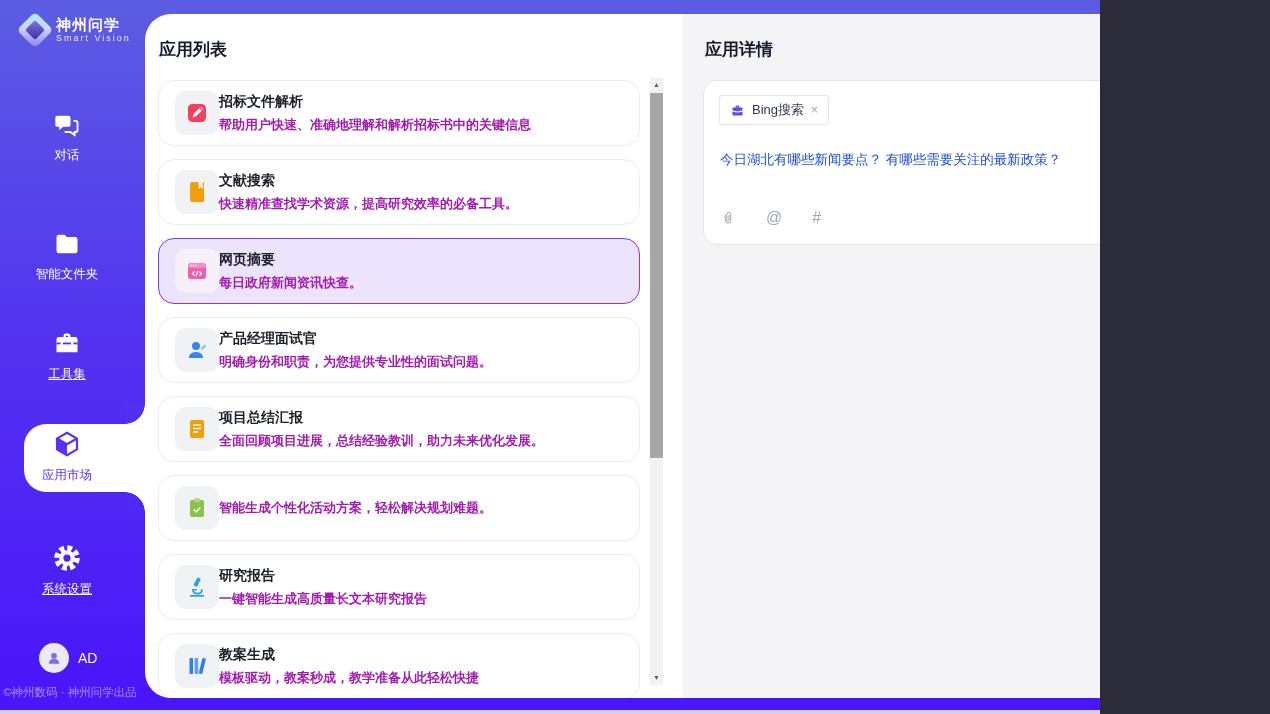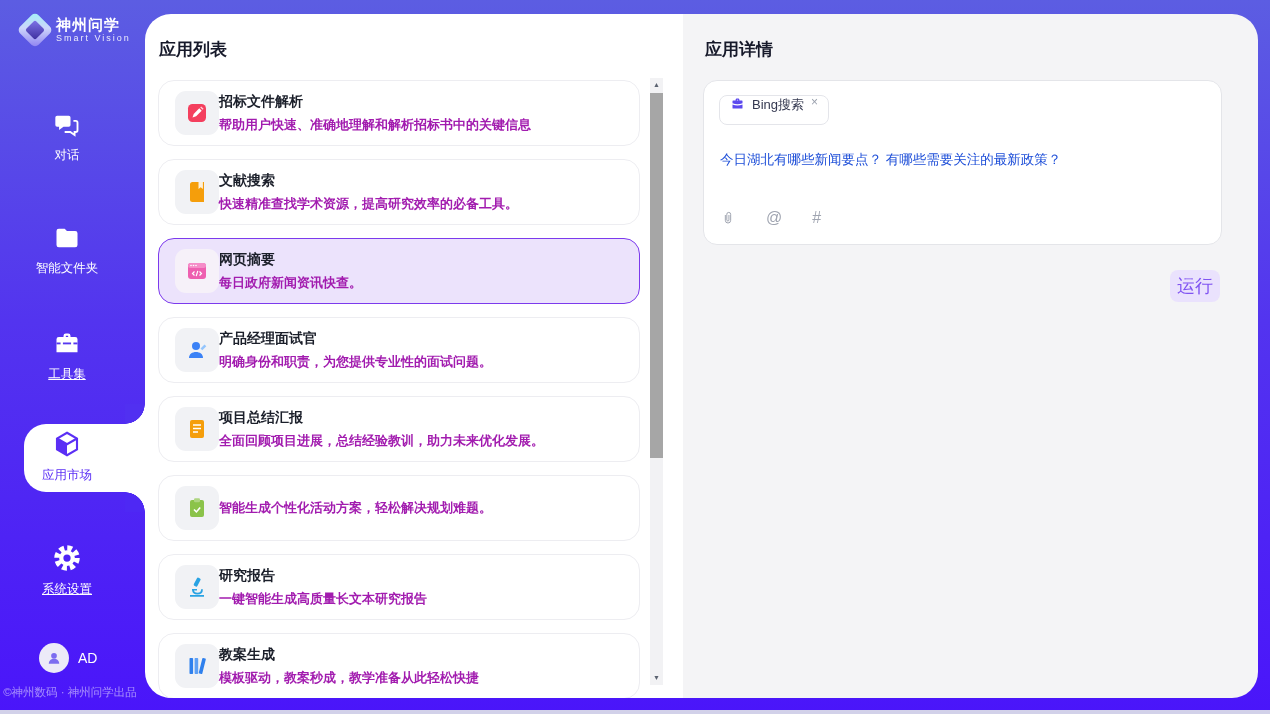--- a/index.html
+++ b/index.html
@@ -1,35 +1,35 @@
 <!DOCTYPE html>
 <html><head>
 <meta charset="utf-8">
 <style>
   html,body{margin:0;padding:0;background:#2b2b3a;}
   *{box-sizing:border-box;font-family:"Liberation Sans","DejaVu Sans",sans-serif;}
-  .stage{position:relative;width:1270px;height:714px;overflow:hidden;
+  .stage{position:relative;width:1100px;height:714px;overflow:hidden;
     background:linear-gradient(180deg,#5c5de2 0%,#5334ef 45%,#4a15fa 100%);}
   .bottom-strip{position:absolute;left:0;bottom:0;width:100%;height:4px;background:#d2d1e9;}
 
   
   .sidebar{position:absolute;left:0;top:0;width:145px;height:710px;}
   .logo{position:absolute;left:22px;top:16px;display:flex;align-items:center;gap:8px;}
   .logo-diamond{width:26px;height:26px;transform:rotate(45deg);border-radius:5px;
     background:linear-gradient(135deg,#9ff0f6 0%,#cdd6fb 45%,#8b7cf0 100%);position:relative;overflow:hidden;}
   .logo-diamond i{position:absolute;left:6px;top:6px;width:14px;height:14px;background:#5646c8;border-radius:2px;
     background:linear-gradient(135deg,#7f74e8,#3d2f9e);}
   .logo-text .cn{color:#fff;font-size:15px;font-weight:bold;letter-spacing:1px;line-height:17px;}
   .logo-text .en{color:rgba(255,255,255,.88);font-size:9px;letter-spacing:2px;line-height:11px;}
 
   .sb-item{position:absolute;left:0;width:134px;text-align:center;color:#fff;cursor:pointer;}
   .sb-item svg{display:block;margin:0 auto 6px auto;}
   .sb-label{font-size:12.5px;color:#fff;display:inline-block;}
   .sb-label.underlined{text-decoration:underline;}
-  .sb-chat{top:111px;} .sb-folder{top:224px;} .sb-tools{top:330px;} .sb-settings{top:543px;}
+  .sb-chat{top:111px;} .sb-folder{top:230px;} .sb-tools{top:330px;} .sb-settings{top:543px;}
 
   .active-bubble{position:absolute;left:24px;top:424px;width:121px;height:68px;background:#fff;
     border-radius:22px 0 0 22px;}
   .active-bubble::before{content:"";position:absolute;right:0;top:-20px;width:20px;height:20px;
     background:radial-gradient(circle 20px at 0 0,#5130f1 0 19.5px,#fff 20px);}
   .active-bubble::after{content:"";position:absolute;right:0;bottom:-20px;width:20px;height:20px;
     background:radial-gradient(circle 20px at 0 100%,#4e28f4 0 19.5px,#fff 20px);}
   .sb-market{top:429px;}
   .sb-market .sb-label{color:#5b2ff5;}
 
@@ -63,22 +63,22 @@
   
   .scrollbar{position:absolute;left:505px;top:64px;width:13px;height:607px;background:#f2f2f4;}
   .sb-btn{position:absolute;left:0;width:13px;height:14px;background:#f2f2f4;color:#5b6270;
     font-size:7px;line-height:14px;text-align:center;}
   .sb-btn.up{top:0;} .sb-btn.down{bottom:0;}
   .sb-thumb{position:absolute;left:0;top:15px;width:13px;height:365px;background:#a6a6a6;}
 
   
   .detail-card{position:absolute;left:20px;top:66px;width:519px;height:165px;background:#fff;
     border:1px solid #e4e5e9;border-radius:14px;}
-  .tool-chip{position:absolute;left:15px;top:14px;height:30px;display:inline-flex;align-items:flex-start;
-    gap:7px;padding:0 10px;border:1px solid #e4e5ea;border-radius:8px;background:#fff;}
+  .tool-chip{position:absolute;left:15px;top:14px;height:30px;display:inline-flex;align-items:center;
+    gap:7px;padding:0 10px;border:1px solid #e4e5ea;border-radius:3px;background:#fff;}
   .chip-label{font-size:13px;color:#343850;}
   .chip-close{font-size:12px;color:#9aa0ad;cursor:pointer;line-height:1;}
   .query-text{position:absolute;left:16px;top:70px;right:16px;font-size:13.5px;color:#1d4ed8;}
   .attach-row{position:absolute;left:16px;bottom:17px;display:flex;align-items:center;gap:30px;color:#a0a5b1;}
   .attach-sym{font-size:16px;color:#a0a5b1;cursor:pointer;}
   .run-btn{position:absolute;right:38px;top:256px;width:50px;height:32px;border:none;border-radius:8px;
     background:#eae2fd;color:#8054f2;font-size:18px;cursor:pointer;display:flex;align-items:center;justify-content:center;}
 </style>
 </head>
 <body>

